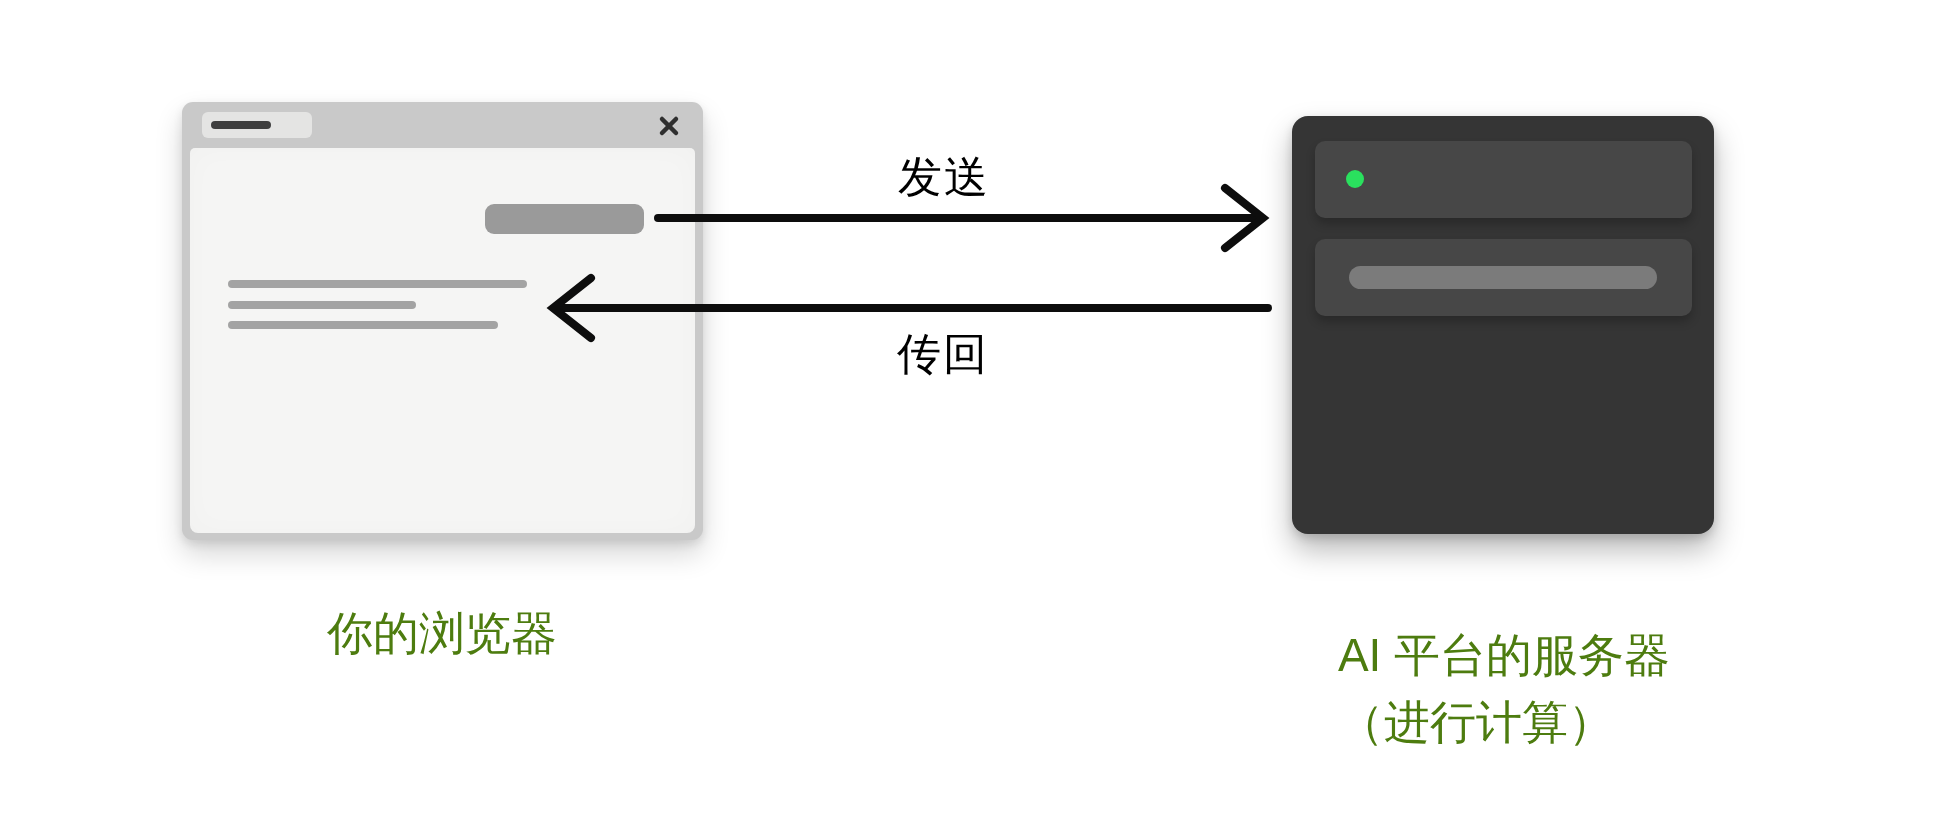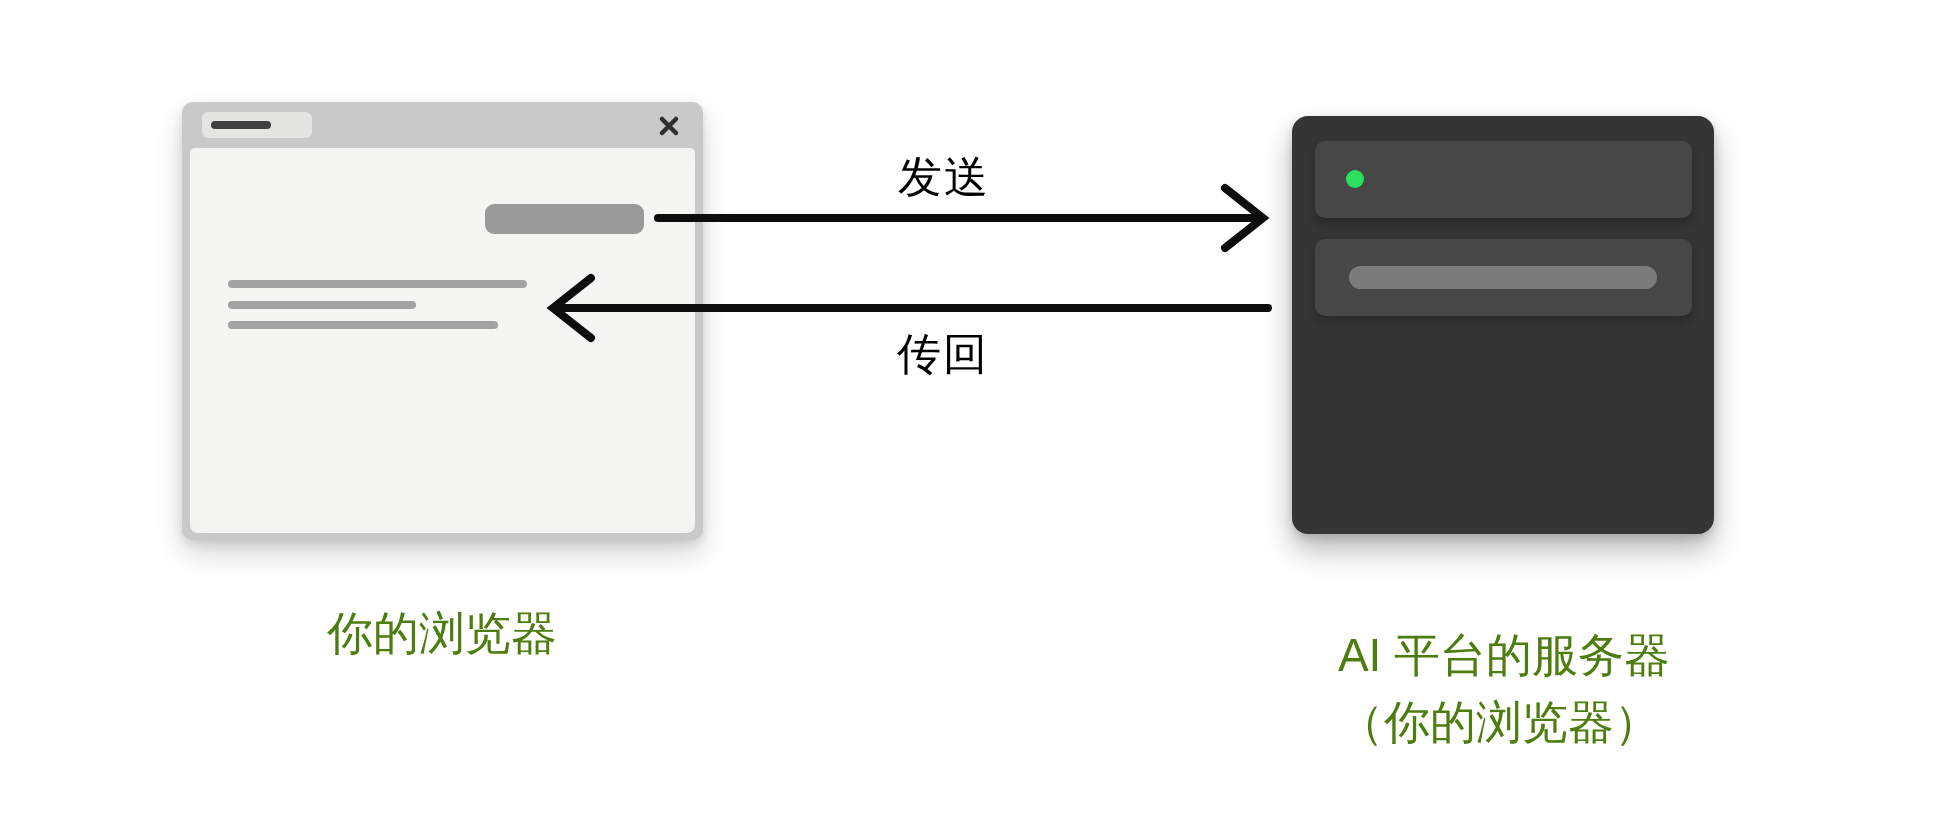--- a/index.html
+++ b/index.html
@@ -125,16 +125,16 @@
   </svg>
 
   <div class="flow-label send">发送</div>
   <div class="flow-label back">传回</div>
 
   <div class="caption left">
     <div>你的浏览器</div>
   </div>
   <div class="caption right">
     <div>AI 平台的服务器</div>
-    <div>（你的浏览器）</div>
+    <div>（进行计算）</div>
   </div>
 
 </div>
 
 </body></html>

